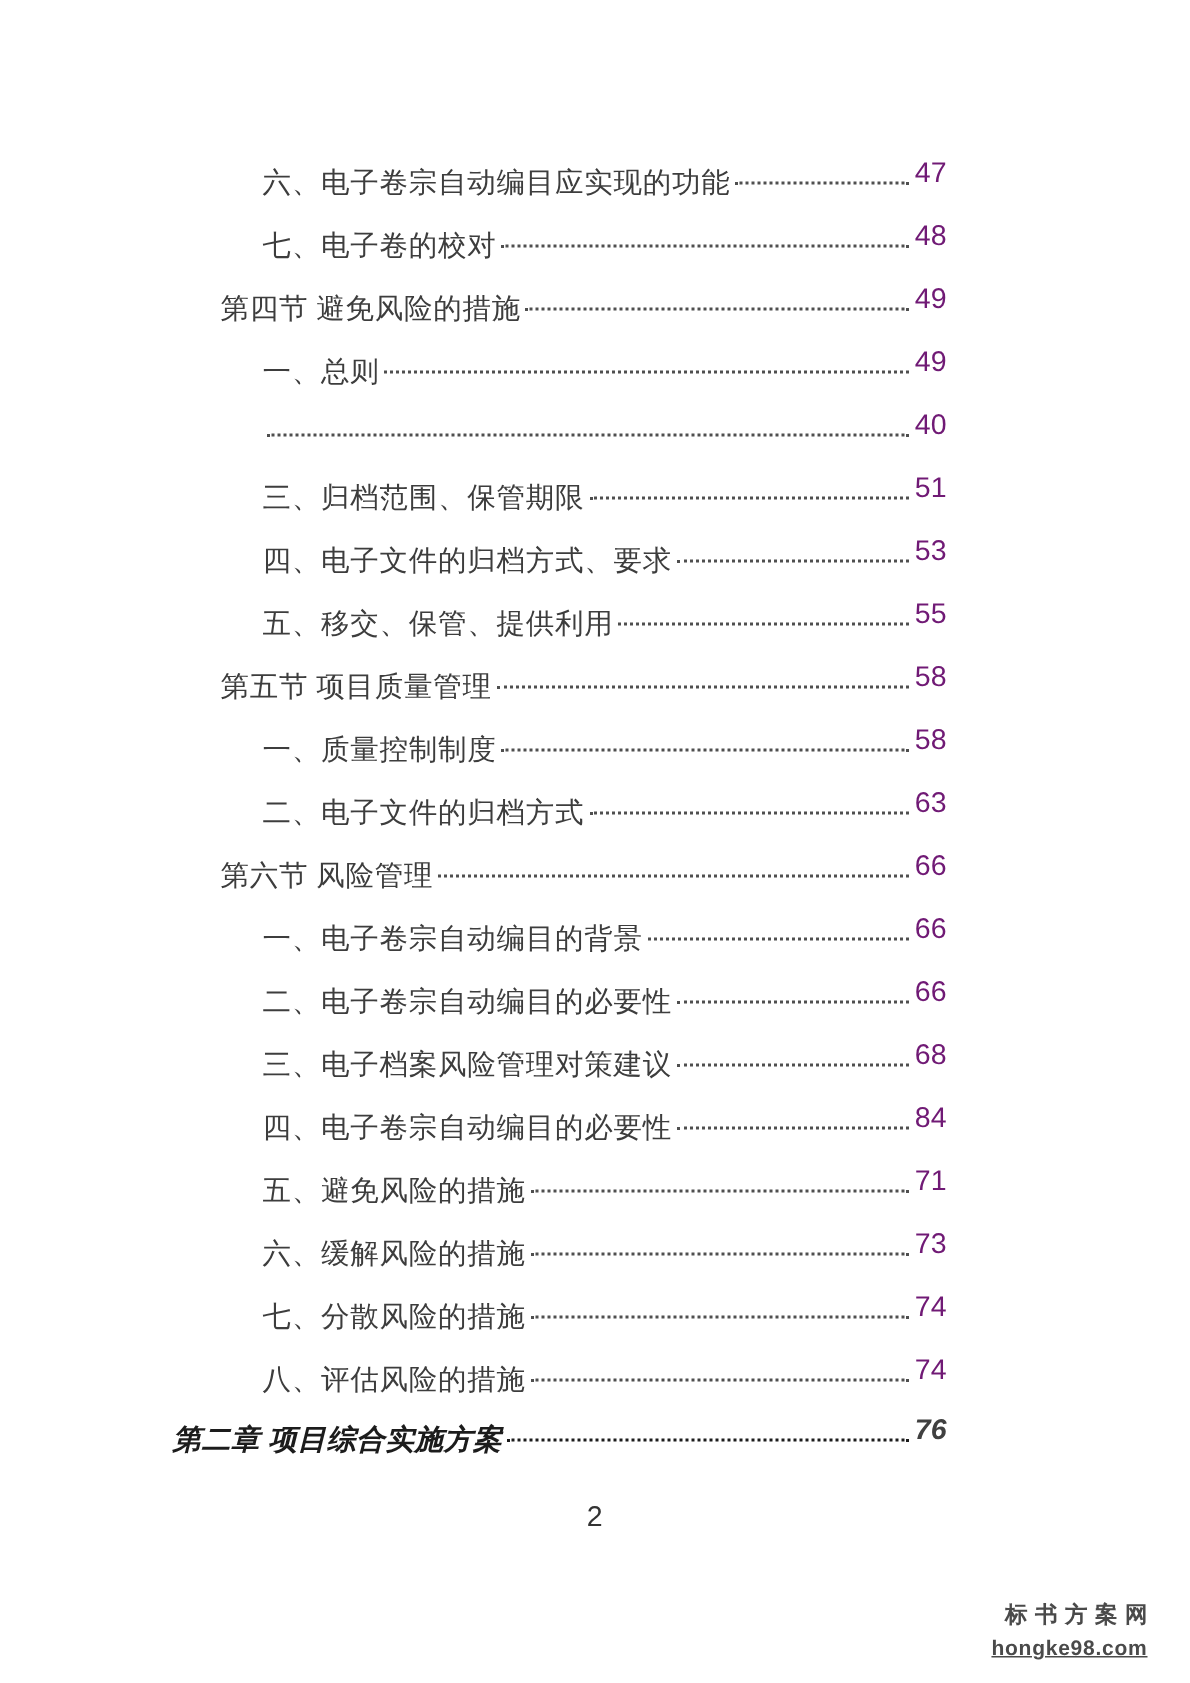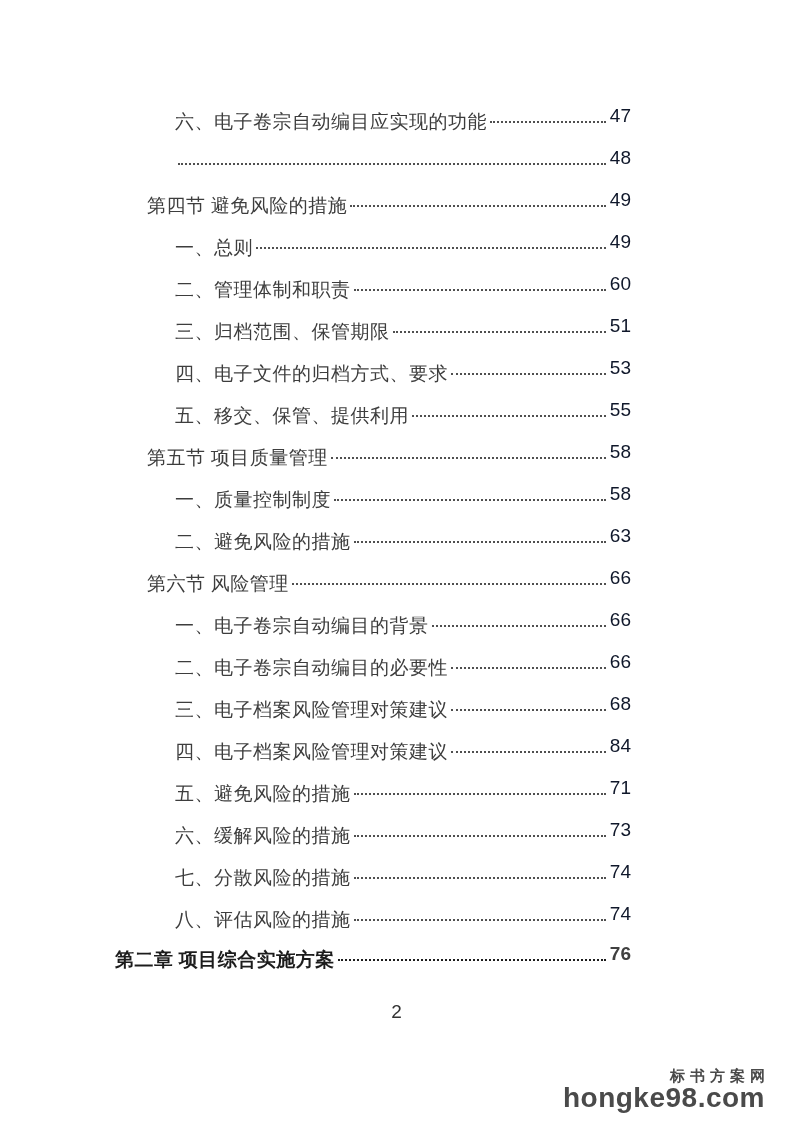--- a/index.html
+++ b/index.html
@@ -28,41 +28,42 @@
     font-size: 19px;
     color: #3d3d3d;
     font-family: "Liberation Serif", serif;
   }
   .toc-row.section { padding-left: 32px; }
   .toc-row.sub     { padding-left: 60px; }
   .toc-row.chapter {
     font-weight: bold;
     color: #1c1c1c;
     height: 38px;
+    font-style: italic;
   }
   .toc-label {
     white-space: nowrap;
     letter-spacing: 0.5px;
     margin-top: 12px;
   }
   .toc-dots {
     flex: 1;
     align-self: flex-end;
     margin: 0 4px 14px 3px;
     border-bottom: 2px dotted #4f4f4f;
     min-width: 12px;
   }
   .toc-row.chapter .toc-dots {
     border-bottom: 2px dotted #1c1c1c;
     margin-bottom: 12px;
   }
   .toc-page {
     white-space: nowrap;
     font-family: "Liberation Sans", sans-serif;
-    color: #0f172a;
+    color: #701a75;
   }
   .toc-row.chapter .toc-page { color: #404040; }
   .page-number {
     position: absolute;
     left: 0;
     top: 1001px;
     width: 793px;
     text-align: center;
     font-size: 19px;
     color: #333333;
@@ -76,55 +77,56 @@
   }
   .wm-name {
     font-size: 15px;
     font-weight: bold;
     letter-spacing: 5px;
     margin-right: -5px;
     line-height: 19px;
     font-family: Liberation Mono, monospace;
   }
   .wm-url {
-    font-size: 28px;
+    font-size: 14px;
     font-weight: bold;
     line-height: 22px;
     letter-spacing: 0.5px;
+    text-decoration: underline;
   }
 </style>
 </head>
 <body>
 
 <div class="page">
 
   <div class="toc" id="toc-list">
       <div class="toc-row sub">
       <span class="toc-label">六、电子卷宗自动编目应实现的功能</span>
       <span class="toc-dots"></span>
       <span class="toc-page">47</span>
     </div>
       <div class="toc-row sub">
+      <span class="toc-label">七、电子卷的校对</span>
       <span class="toc-dots"></span>
       <span class="toc-page">48</span>
     </div>
       <div class="toc-row section">
       <span class="toc-label">第四节 避免风险的措施</span>
       <span class="toc-dots"></span>
       <span class="toc-page">49</span>
     </div>
       <div class="toc-row sub">
       <span class="toc-label">一、总则</span>
       <span class="toc-dots"></span>
       <span class="toc-page">49</span>
     </div>
       <div class="toc-row sub">
-      <span class="toc-label">二、管理体制和职责</span>
-      <span class="toc-dots"></span>
-      <span class="toc-page">60</span>
+      <span class="toc-dots"></span>
+      <span class="toc-page">40</span>
     </div>
       <div class="toc-row sub">
       <span class="toc-label">三、归档范围、保管期限</span>
       <span class="toc-dots"></span>
       <span class="toc-page">51</span>
     </div>
       <div class="toc-row sub">
       <span class="toc-label">四、电子文件的归档方式、要求</span>
       <span class="toc-dots"></span>
       <span class="toc-page">53</span>
@@ -138,21 +140,21 @@
       <span class="toc-label">第五节 项目质量管理</span>
       <span class="toc-dots"></span>
       <span class="toc-page">58</span>
     </div>
       <div class="toc-row sub">
       <span class="toc-label">一、质量控制制度</span>
       <span class="toc-dots"></span>
       <span class="toc-page">58</span>
     </div>
       <div class="toc-row sub">
-      <span class="toc-label">二、避免风险的措施</span>
+      <span class="toc-label">二、电子文件的归档方式</span>
       <span class="toc-dots"></span>
       <span class="toc-page">63</span>
     </div>
       <div class="toc-row section">
       <span class="toc-label">第六节 风险管理</span>
       <span class="toc-dots"></span>
       <span class="toc-page">66</span>
     </div>
       <div class="toc-row sub">
       <span class="toc-label">一、电子卷宗自动编目的背景</span>
@@ -163,21 +165,21 @@
       <span class="toc-label">二、电子卷宗自动编目的必要性</span>
       <span class="toc-dots"></span>
       <span class="toc-page">66</span>
     </div>
       <div class="toc-row sub">
       <span class="toc-label">三、电子档案风险管理对策建议</span>
       <span class="toc-dots"></span>
       <span class="toc-page">68</span>
     </div>
       <div class="toc-row sub">
-      <span class="toc-label">四、电子档案风险管理对策建议</span>
+      <span class="toc-label">四、电子卷宗自动编目的必要性</span>
       <span class="toc-dots"></span>
       <span class="toc-page">84</span>
     </div>
       <div class="toc-row sub">
       <span class="toc-label">五、避免风险的措施</span>
       <span class="toc-dots"></span>
       <span class="toc-page">71</span>
     </div>
       <div class="toc-row sub">
       <span class="toc-label">六、缓解风险的措施</span>

